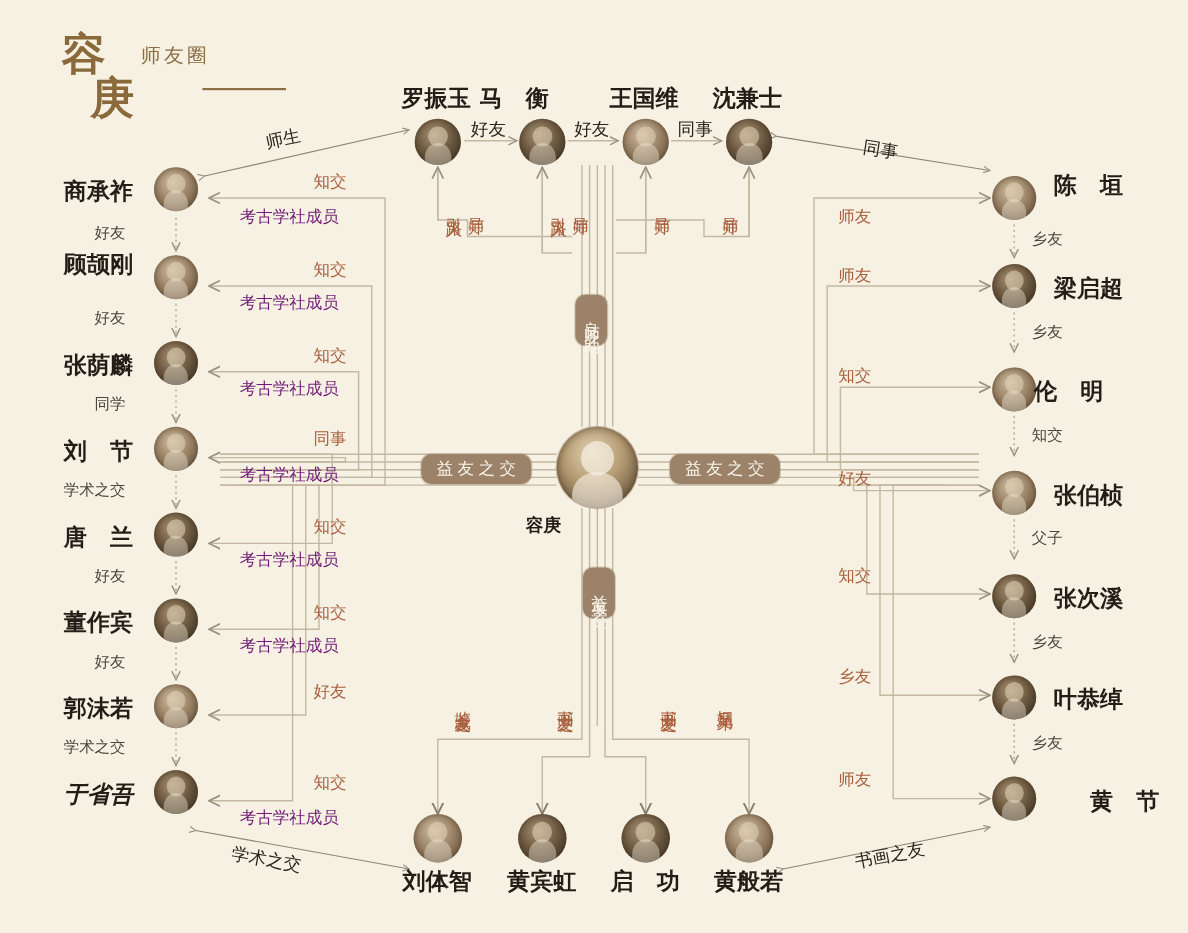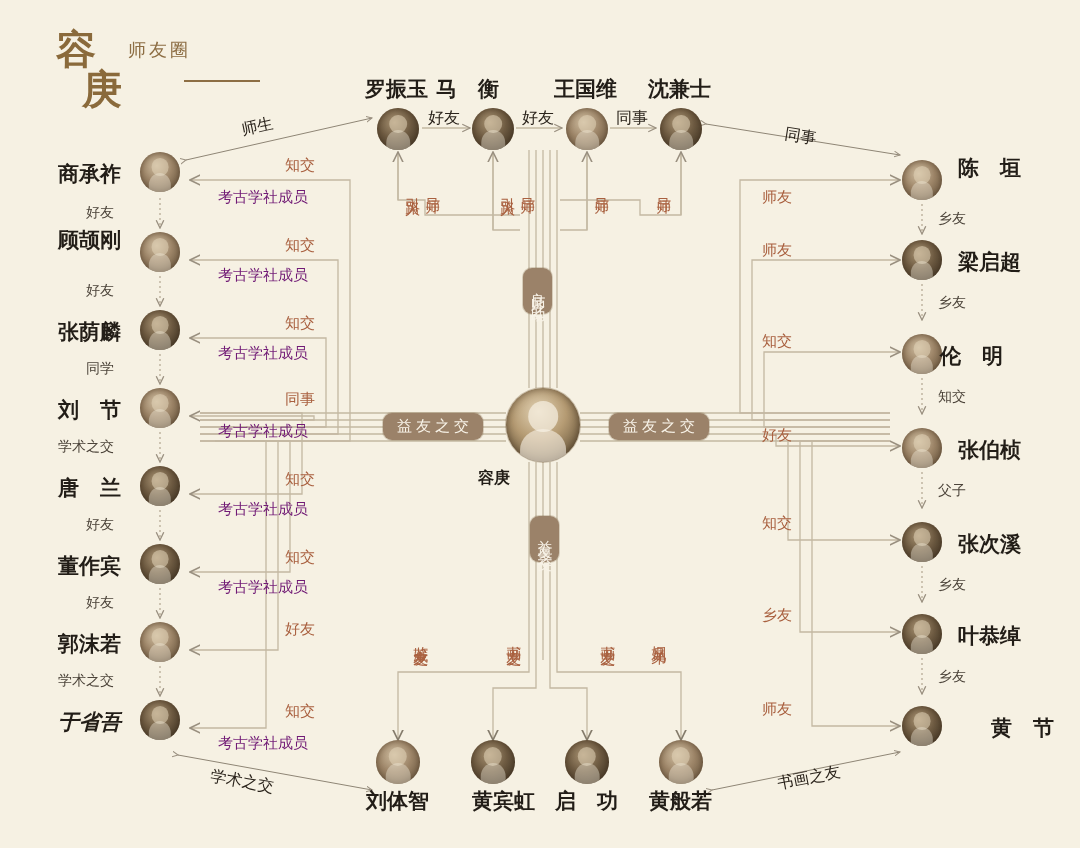--- a/index.html
+++ b/index.html
@@ -326,21 +326,21 @@
   <div class="el sm" style="left:938px; top:211px;">乡友</div>
   <div class="el sm" style="left:938px; top:295px;">乡友</div>
   <div class="el sm" style="left:938px; top:389px;">知交</div>
   <div class="el sm" style="left:938px; top:483px;">父子</div>
   <div class="el sm" style="left:938px; top:577px;">乡友</div>
   <div class="el sm" style="left:938px; top:669px;">乡友</div>
 
   <div class="av" style="left:376px; top:740px; width:44px; height:44px;"></div>
   <div class="nm" style="left:366px; top:790px;">刘体智</div>
   <div class="av dark" style="left:471px; top:740px; width:44px; height:44px;"></div>
-  <div class="nm" style="left:472px; top:790px;">黄宾虹</div>
+  <div class="nm" style="left:461px; top:790px;">黄宾虹</div>
   <div class="av dark" style="left:565px; top:740px; width:44px; height:44px;"></div>
   <div class="nm" style="left:555px; top:790px;">启　功</div>
   <div class="av" style="left:659px; top:740px; width:44px; height:44px;"></div>
   <div class="nm" style="left:649px; top:790px;">黄般若</div>
 
   <div class="el red vert" style="left:412px; top:634px;">鉴藏之友</div>
   <div class="el red vert" style="left:505px; top:634px;">书画之友</div>
   <div class="el red vert" style="left:599px; top:634px;">书画之友</div>
   <div class="el red vert" style="left:650px; top:634px;">姻兄弟</div>
 

